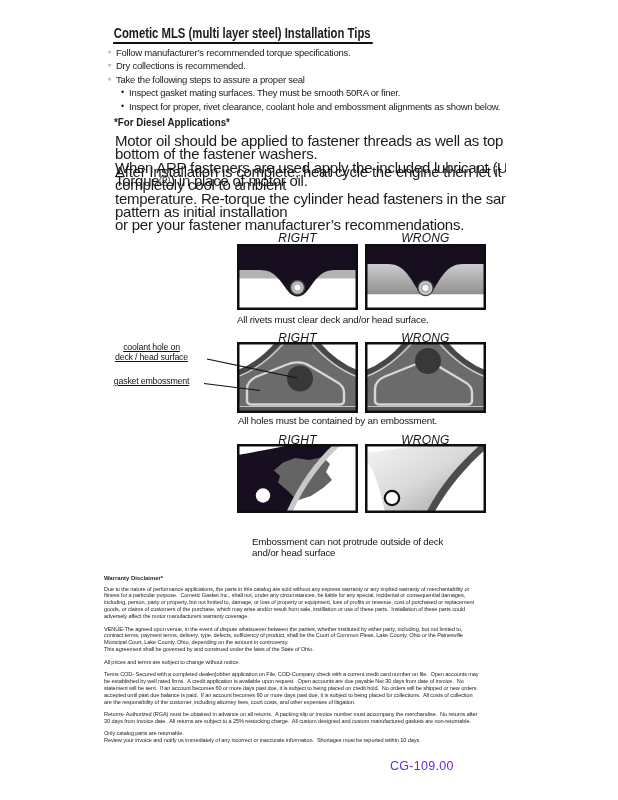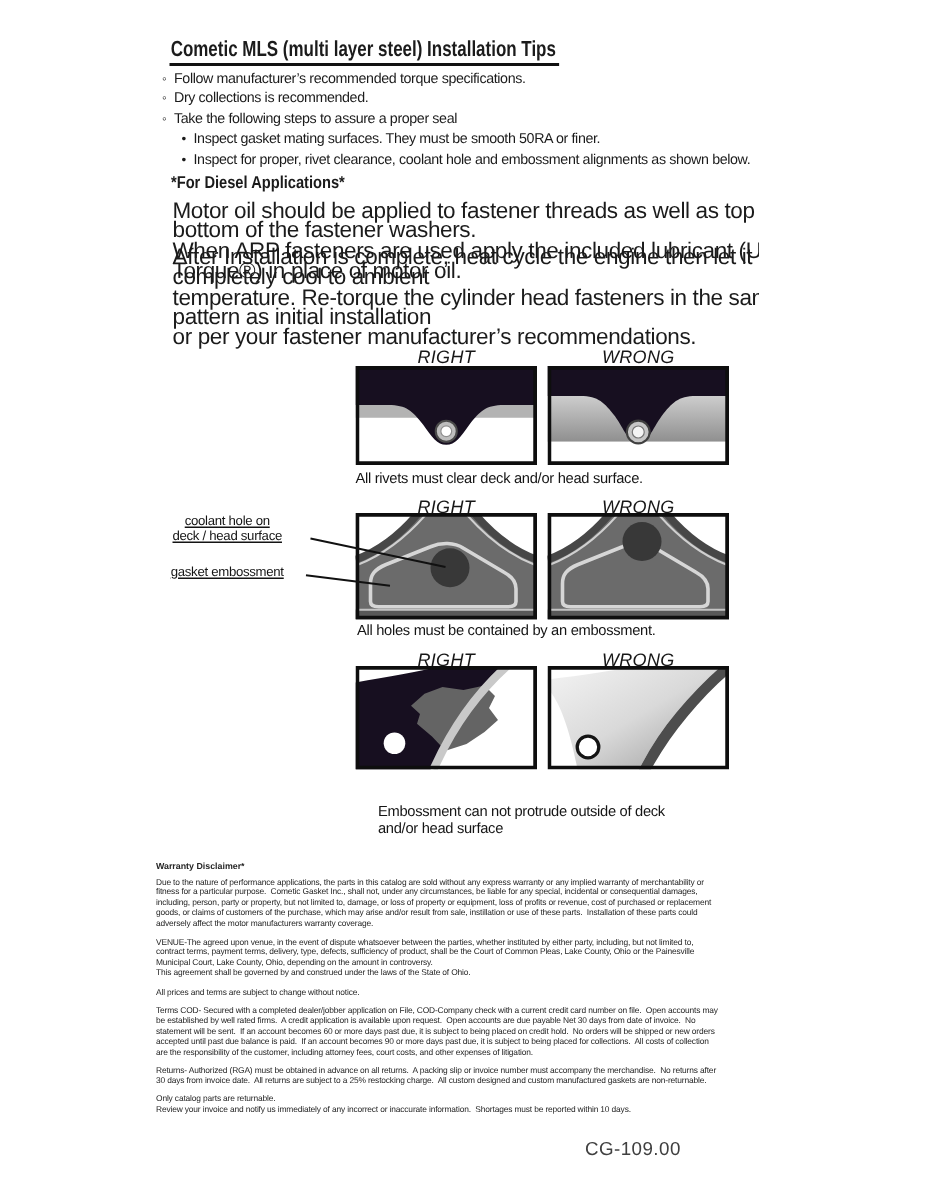--- a/index.html
+++ b/index.html
@@ -42,21 +42,21 @@
   .cap3{left:237px;top:537px; line-height:10.8px; white-space:pre-line;margin-left:15px;}
 
   .ann { position:absolute; width:113px; text-align:center; font-size:8.8px; letter-spacing:-0.2px; line-height:9.8px; white-space:pre-line; color:#141414;text-decoration:underline; }
   .ann1{left:95px;top:343px} .ann2{left:95px;top:377px}
   .leader { position:absolute; left:200px; top:349px; z-index:4; }
 
   .warranty { position:absolute; left:104px; top:575px; width:430px; color:#262626; }
   .wh { font-size:5.9px; font-weight:bold; margin-bottom:4.5px; }
   .wp { font-size:5.6px; line-height:6.9px; margin-bottom:5.5px; white-space:pre; letter-spacing:-0.1px; }
 
-  .pagenum { position:absolute; left:390px; top:759px; font-size:12.5px; letter-spacing:0.3px; color:#404040; }
+  .pagenum { position:absolute; left:390px; top:759px; font-size:12.5px; letter-spacing:0.3px; color:#6d28d9; }
 </style>
 </head>
 <body>
 
 <div class="page">
 
   <div class="title">Cometic MLS (multi layer steel) Installation Tips</div>
 
   <div class="bullets">
     <div class="brow">

